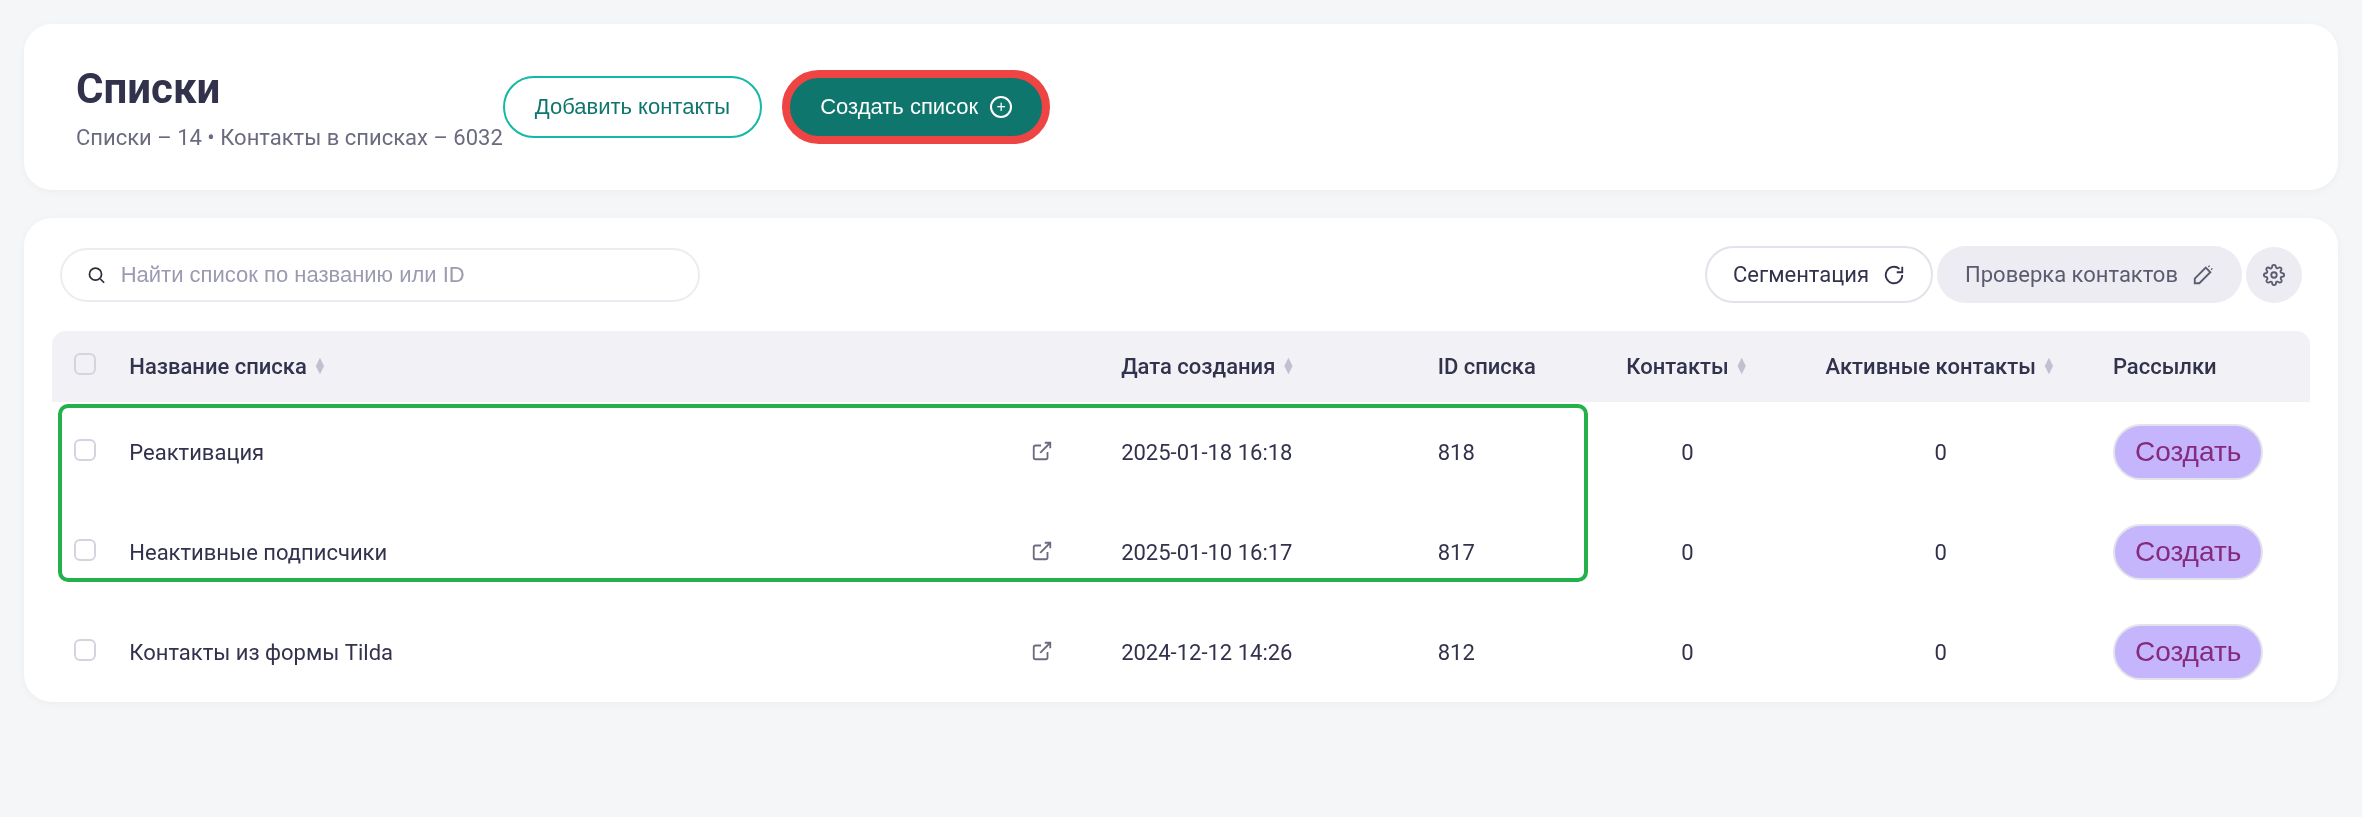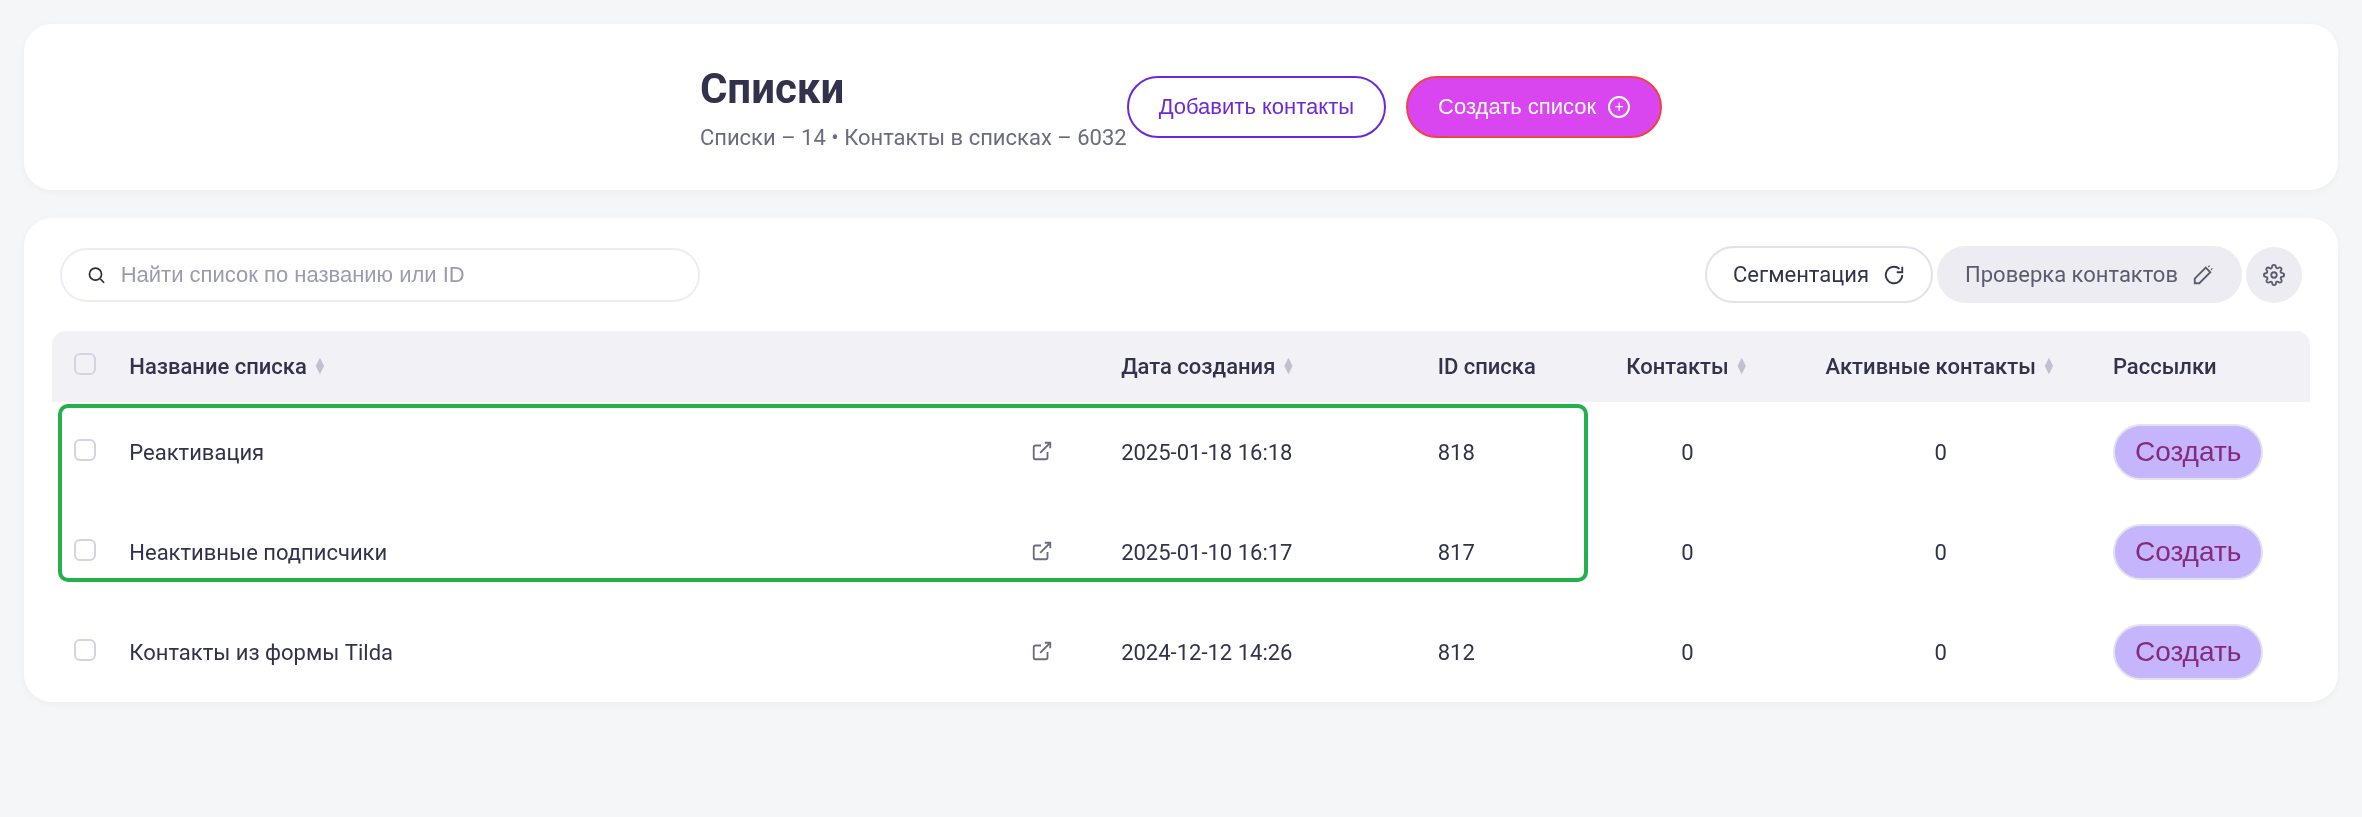--- a/index.html
+++ b/index.html
@@ -11,21 +11,21 @@
     font-size: 20px;
   }
   .card {
     background: #fff;
     border-radius: 28px;
     box-shadow: 0 2px 8px rgba(0,0,0,0.04);
   }
   .header-card {
     display: flex;
     align-items: center;
-    justify-content: center;
+    justify-content: flex-start;
     padding: 40px 52px;
     margin-bottom: 28px;
   }
   .page-title {
     font-size: 42px;
     font-weight: 700;
     color: #32324d;
     margin-bottom: 12px;
   }
   .page-subtitle {
@@ -39,26 +39,26 @@
     font-size: 22px;
     font-weight: 500;
     cursor: pointer;
     display: inline-flex;
     align-items: center;
     gap: 12px;
     white-space: nowrap;
   }
   .btn-outline {
     background: #fff;
-    border: 2px solid #6d28d9;
-    color: #6d28d9;
+    border: 2px solid #14b8a6;
+    color: #0f766e;
   }
   .btn-primary {
-    background: #d946ef;
-    border: 2px solid #ef4444;
+    background: #0f766e;
+    border: 8px solid #ef4444;
     color: #fff;
   }
   .plus-icon {
     width: 22px; height: 22px;
     border: 2.5px solid #fff; border-radius: 50%;
     display: inline-flex; align-items: center; justify-content: center;
     font-size: 16px; line-height: 1;
   }
   .content-card { padding: 28px 28px 0 28px; position: relative; }
   .toolbar { display: flex; align-items: center; gap: 4px; margin-bottom: 28px; padding: 0 8px; }

